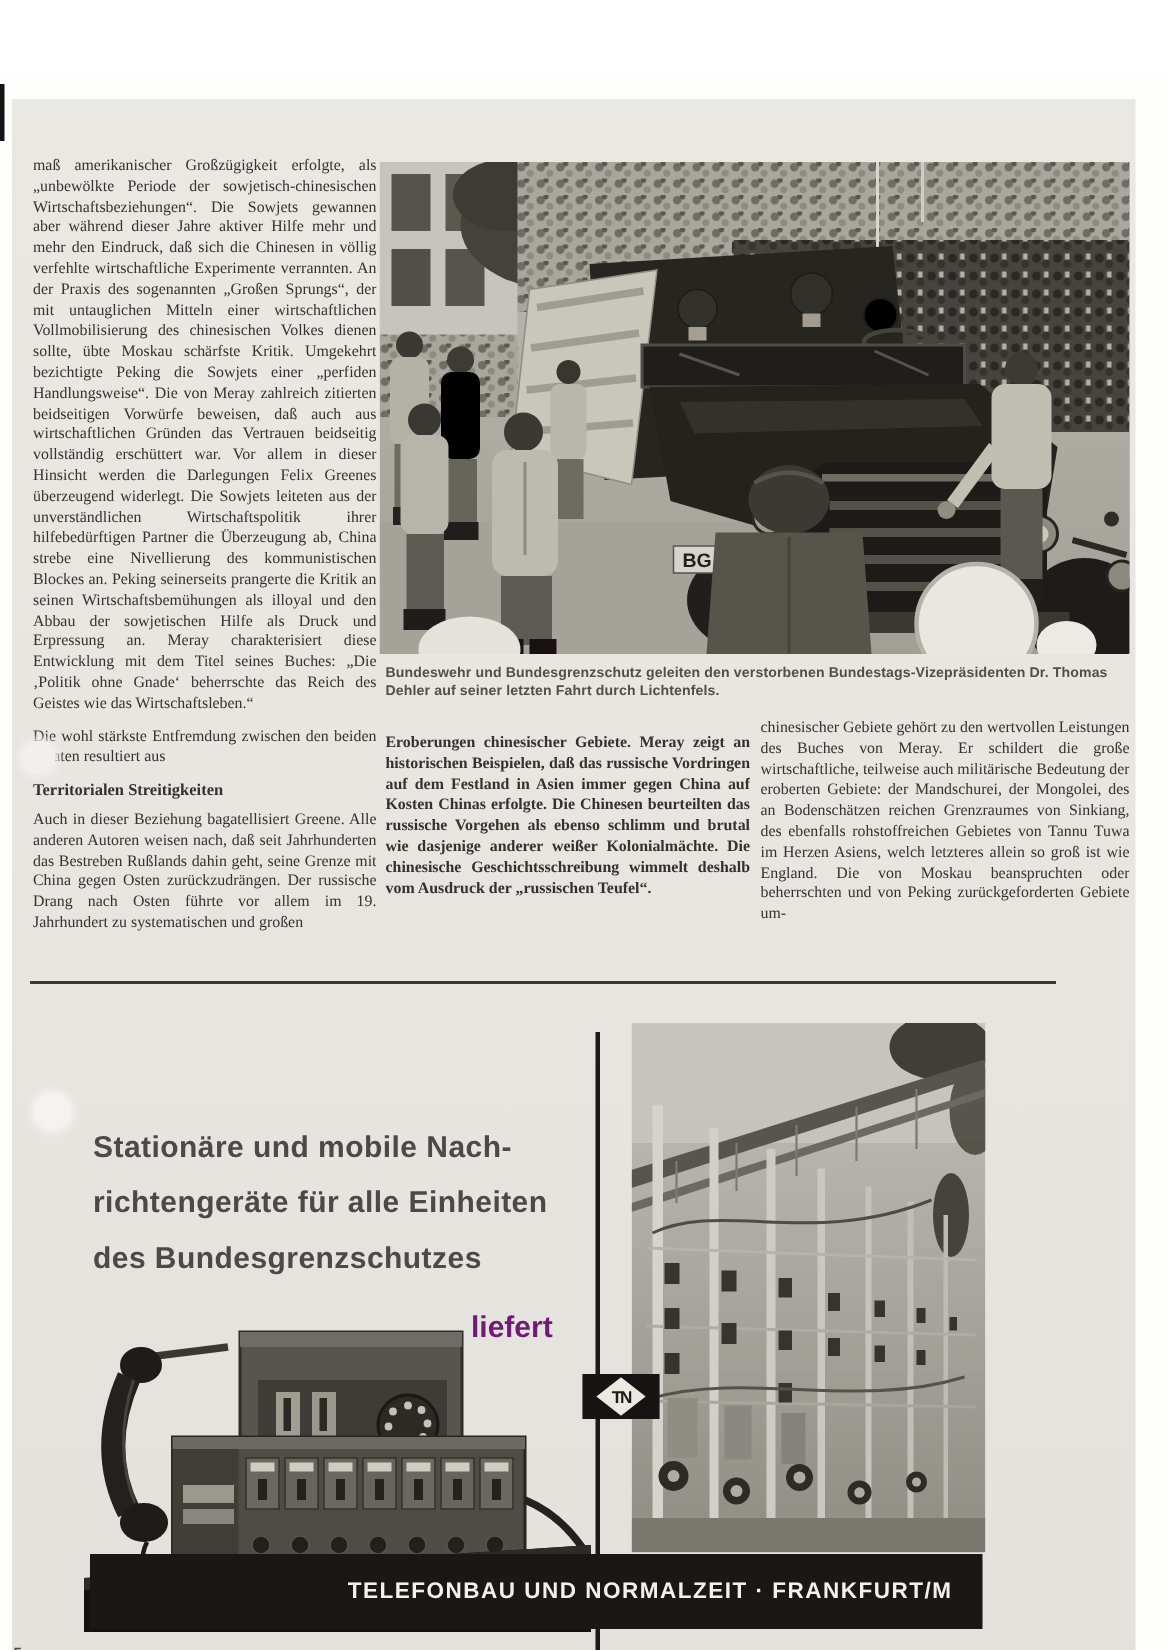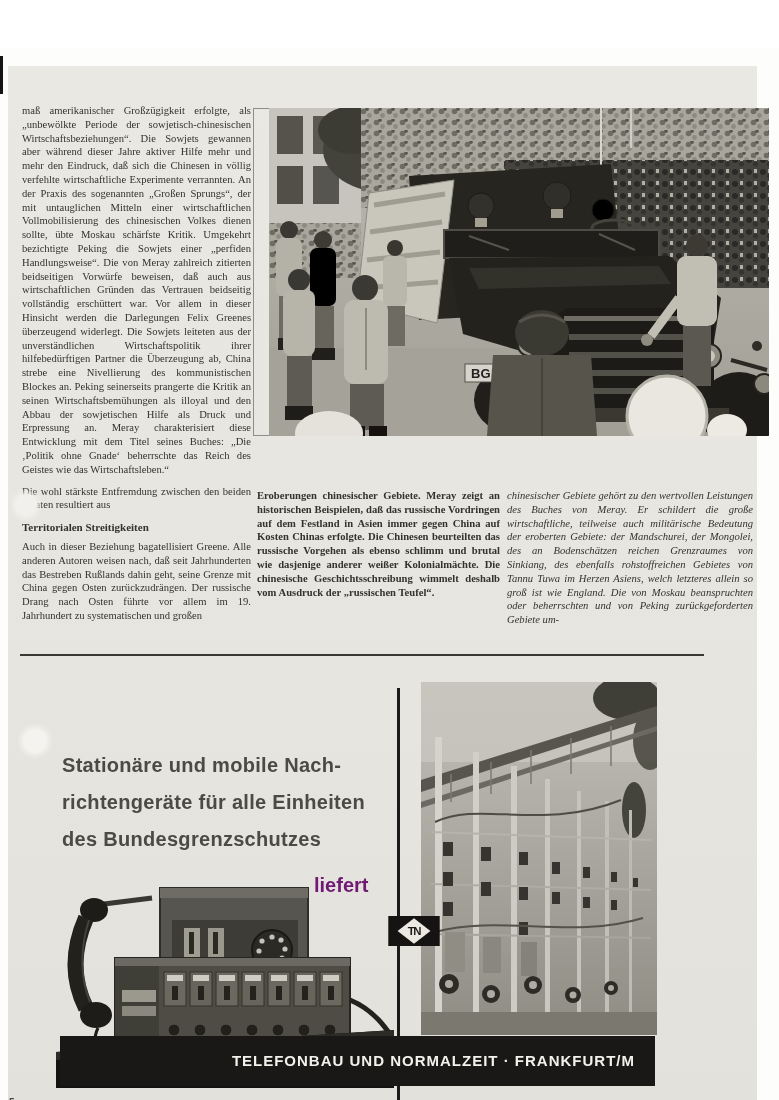--- a/index.html
+++ b/index.html
@@ -7,27 +7,27 @@
         font-family:"Liberation Serif", serif;margin-top:48px;}
   .page{position:absolute;left:8px;top:18px;width:749px;height:1073px;
         background:linear-gradient(180deg,#eae8e3 0%,#e7e5e0 55%,#e3e1db 100%);}
   .edge-mark{position:absolute;left:0;top:8px;width:3px;height:38px;background:#141414;}
 
   
   .bodytext{position:absolute;text-align:justify;color:#33322e;
             font-size:10.6px;line-height:13.8px;}
   .col1{left:22px;top:56px;width:229px;height:548px;overflow:hidden;}
   .col2{left:257px;top:441px;width:243px;height:164px;overflow:hidden;font-weight:bold;}
-  .col3{left:507px;top:441px;width:246px;height:164px;overflow:hidden;font-style:italic;}
+  .col3{left:507px;top:431px;width:246px;height:164px;overflow:hidden;}
   .para{margin:0 0 8px 0;}
   .subhead{font-weight:bold;font-size:11px;margin:9px 0 5px 0;text-align:left;}
 
   
   .photo-main{position:absolute;left:253px;top:60px;width:500px;height:328px;overflow:hidden;
-              box-shadow:0 0 0 1px #8f8d86 inset;padding-left:16px;}
+              box-shadow:0 0 0 1px #8f8d86 inset;}
   .photo-main svg,.photo-racks svg,.photo-equip svg,.logo svg{display:block;width:100%;height:100%;}
   .caption{position:absolute;left:257px;top:394px;width:498px;
            font-family:"Liberation Sans", sans-serif;font-weight:700;
            font-size:9.4px;line-height:12.4px;color:#504f4a;letter-spacing:.1px;}
 
   
   .ad-rule{position:absolute;left:20px;top:606px;width:684px;height:2px;background:#3a3833;}
   .headline{position:absolute;left:62px;top:706px;width:320px;
             font-family:"Liberation Sans", sans-serif;font-weight:700;font-size:20px;
             color:#4b4a47;letter-spacing:.3px;}
@@ -204,20 +204,21 @@
         <ellipse cx="458" cy="322" rx="20" ry="16" fill="#eceae3"></ellipse>
         <ellipse cx="60" cy="325" rx="34" ry="22" fill="#e4e2da"></ellipse>
       </g>
       <g>
         <line x1="462" y1="252" x2="498" y2="262" stroke="#2a2923" stroke-width="4"></line>
         <circle cx="488" cy="238" r="5" fill="#2e2d27"></circle>
         <circle cx="495" cy="276" r="10" fill="#8b887e" stroke="#24231e" stroke-width="2"></circle>
       </g>
     </svg>
   </div>
+  <div class="caption">Bundeswehr und Bundesgrenzschutz geleiten den verstorbenen Bundestags-Vizepräsidenten Dr. Thomas Dehler auf seiner letzten Fahrt durch Lichtenfels.</div>
 
   <div class="bodytext col2">
     <p class="para">Eroberungen chinesischer Gebiete. Meray zeigt an historischen Beispielen, daß das russische Vordringen auf dem Festland in Asien immer gegen China auf Kosten Chinas erfolgte. Die Chinesen beurteilten das russische Vorgehen als ebenso schlimm und brutal wie dasjenige anderer weißer Kolonialmächte. Die chinesische Geschichtsschreibung wimmelt deshalb vom Ausdruck der „russischen Teufel“.</p>
   </div>
   <div class="bodytext col3">
     <p class="para">chinesischer Gebiete gehört zu den wertvollen Leistungen des Buches von Meray. Er schildert die große wirtschaftliche, teilweise auch militärische Bedeutung der eroberten Gebiete: der Mandschurei, der Mongolei, des an Bodenschätzen reichen Grenzraumes von Sinkiang, des ebenfalls rohstoffreichen Gebietes von Tannu Tuwa im Herzen Asiens, welch letzteres allein so groß ist wie England. Die von Moskau beanspruchten oder beherrschten und von Peking zurückgeforderten Gebiete um-</p>
   </div>
 
   <div class="ad-rule"></div>
   <div class="punch-hole"></div>

